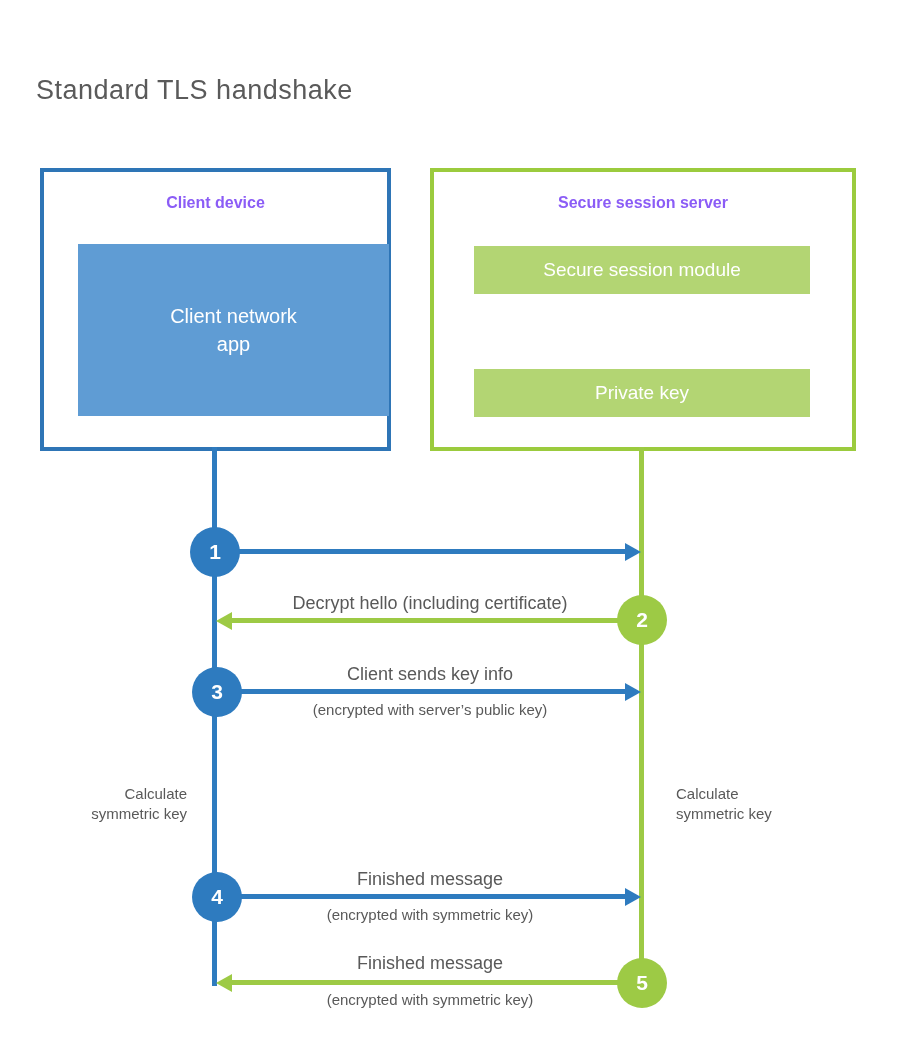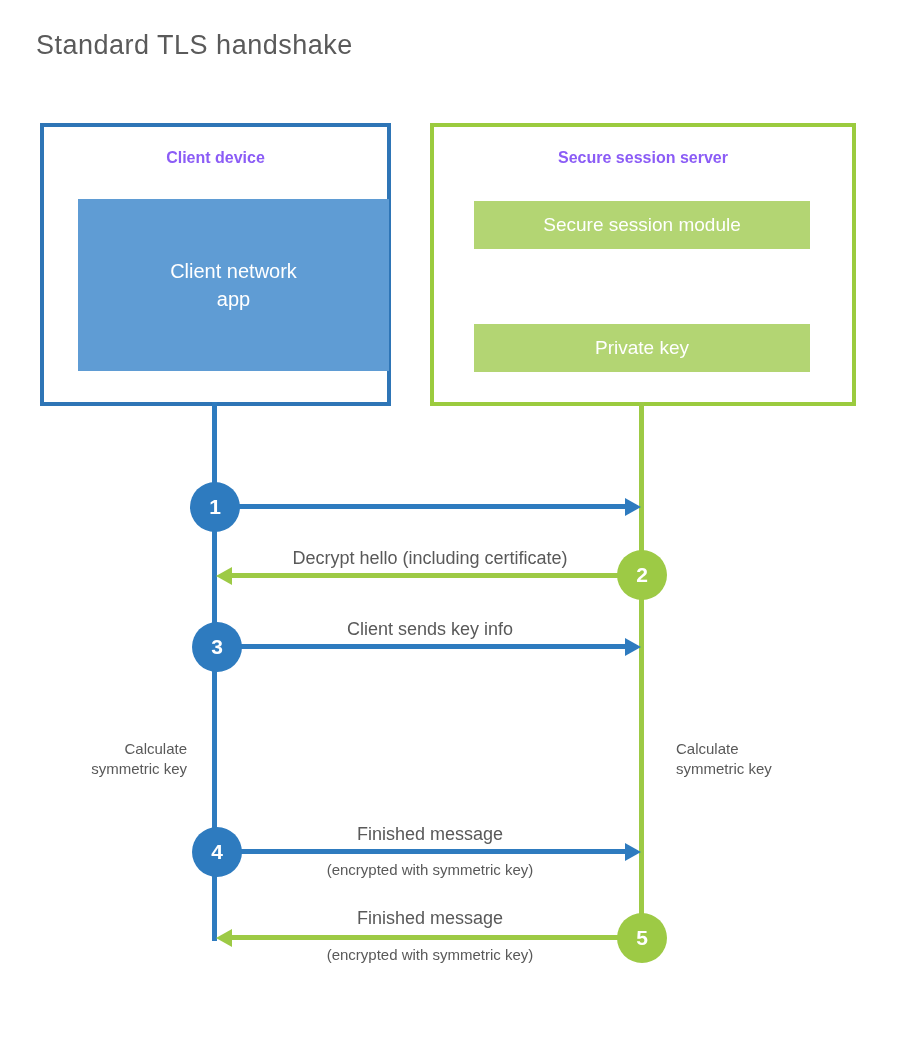--- a/index.html
+++ b/index.html
@@ -1,20 +1,20 @@
 <!DOCTYPE html>
 <html><head>
 <meta charset="utf-8">
 <style>
   html,body{margin:0;padding:0;background:#ffffff;}
   #canvas{
     position:relative;width:900px;height:1058px;background:#ffffff;overflow:hidden;
     font-family:"Liberation Sans","DejaVu Sans",sans-serif;
   }
-  .abs{position:absolute;}
+  .abs{position:absolute;margin-top:45px;}
 
   
   #title{left:36px;top:30px;font-size:27px;font-weight:300;color:#5a5a5a;letter-spacing:.5px;}
 
   
   .entity-box{box-sizing:border-box;background:#ffffff;}
   #client-box{left:40px;top:123px;width:351px;height:283px;border:4px solid #2e75b6;}
   #server-box{left:430px;top:123px;width:426px;height:283px;border:4px solid #9bcb3e;}
   .entity-title{width:100%;text-align:center;margin-top:22px;font-size:16px;font-weight:bold;color:#8b5cf6;}
 
@@ -110,20 +110,21 @@
 
   <div class="abs arrow-line line-green" id="arrow-2-line"></div>
   <div class="abs head head-left-green" id="arrow-2-head"></div>
   <div class="abs step-circle circle-green" id="circle-2">2</div>
   <div class="abs msg-label" id="label-2">Decrypt hello (including certificate)</div>
 
   <div class="abs arrow-line line-blue" id="arrow-3-line"></div>
   <div class="abs head head-right-blue" id="arrow-3-head"></div>
   <div class="abs step-circle circle-blue" id="circle-3">3</div>
   <div class="abs msg-label" id="label-3">Client sends key info</div>
+  <div class="abs msg-sublabel" id="sublabel-3">(encrypted with server’s public key)</div>
 
   <div class="abs side-note" id="note-calc-left">Calculate
 symmetric key</div>
   <div class="abs side-note" id="note-calc-right">Calculate
 symmetric key</div>
 
   <div class="abs arrow-line line-blue" id="arrow-4-line"></div>
   <div class="abs head head-right-blue" id="arrow-4-head"></div>
   <div class="abs step-circle circle-blue" id="circle-4">4</div>
   <div class="abs msg-label" id="label-4">Finished message</div>

